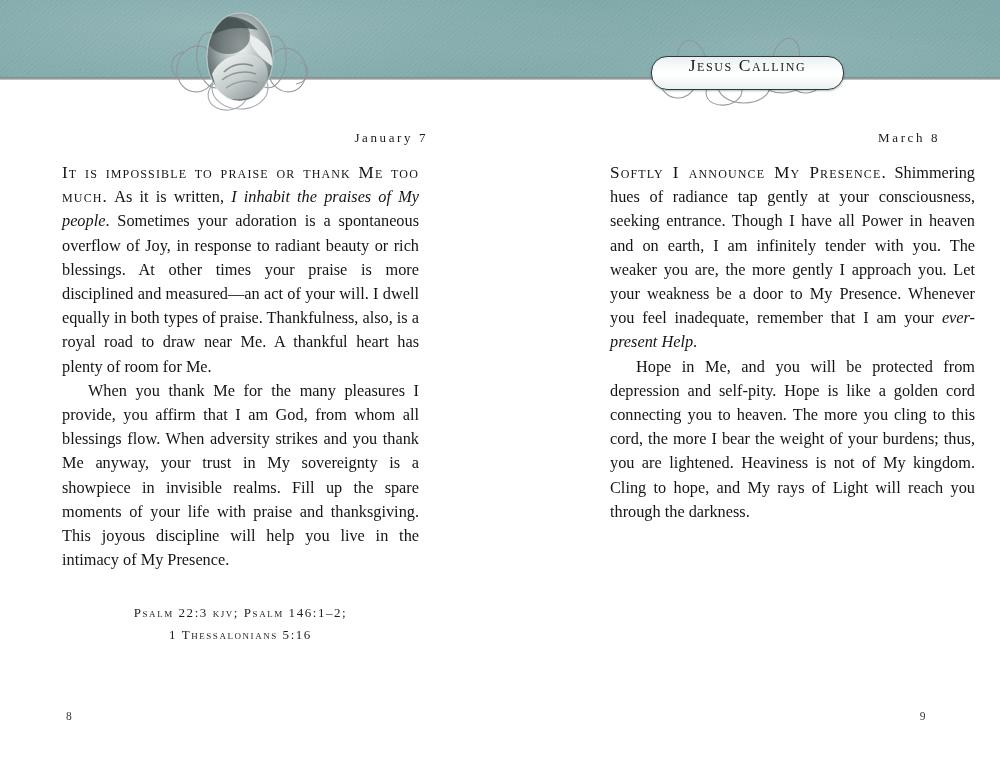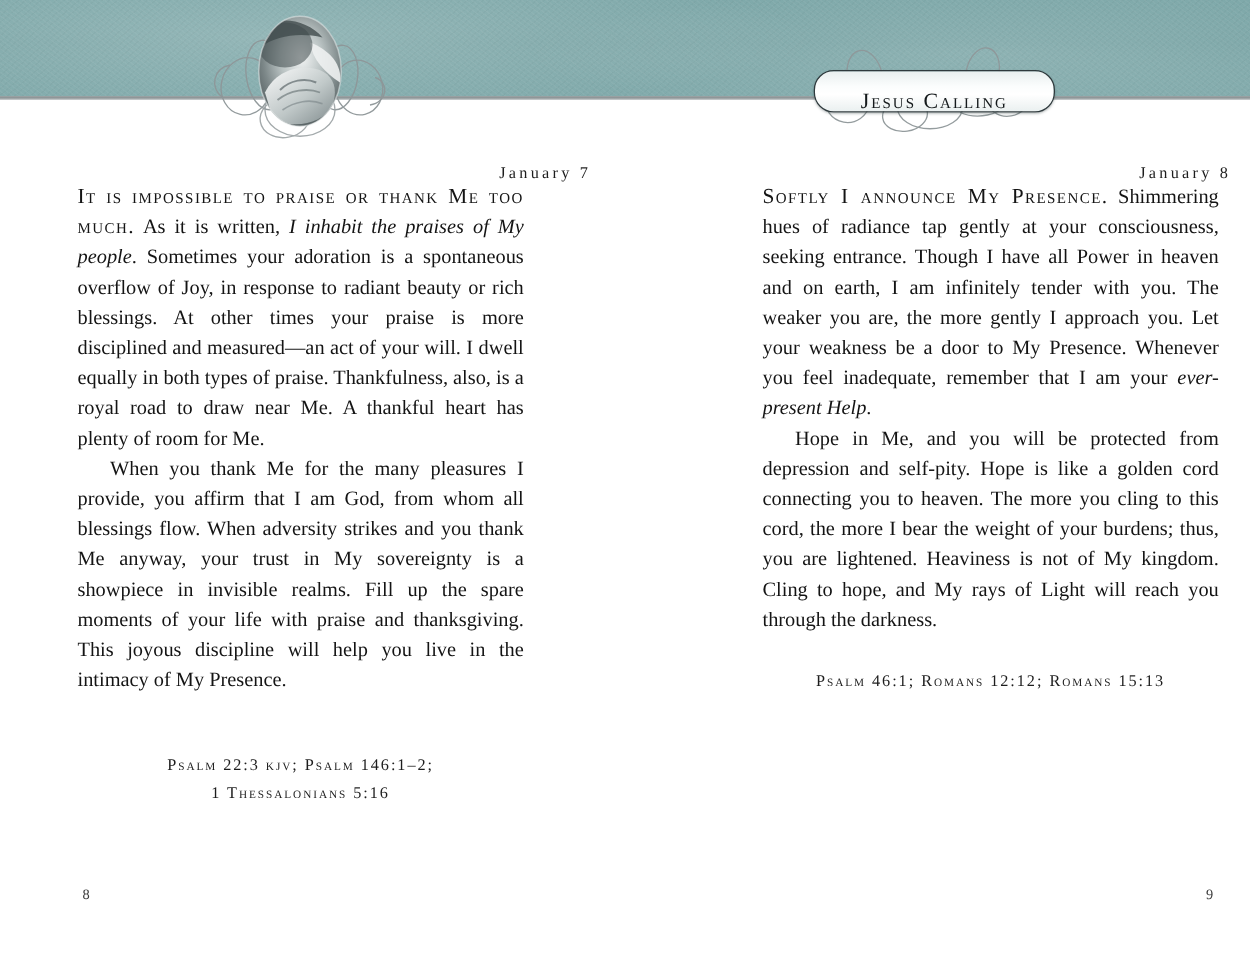--- a/index.html
+++ b/index.html
@@ -67,60 +67,59 @@
   .crest-plaque {
     position: absolute;
     left: 3px; top: 22px;
     width: 191px;
     height: 32px;
     border-radius: 16px;
     border: 1.4px solid #2f3a3d;
     background: linear-gradient(180deg, #e9efef 0%, #fbfdfd 38%, #ffffff 58%, #eaf0f0 100%);
     box-shadow: 0 1px 2px rgba(40,55,58,0.35);
     display: flex;
-    align-items: flex-end;
+    align-items: flex-start;
     justify-content: center;
     z-index: 3;
   }
   .crest-title {
     font-family: "Liberation Serif", "DejaVu Serif", serif;
     font-variant: small-caps;
     font-size: 17.5px;
     letter-spacing: 1.6px;
     color: #14191b;
     white-space: nowrap;
     line-height: 1;
   }
 
   
   .page {
     position: absolute;
     top: 0;
     width: 500px;
     height: 766px;
-    padding-left: 45px;
   }
   .page-left  { left: 0; }
   .page-right { left: 500px; }
 
   .date-head {
     position: absolute;
     top: 130px;
     font-family: "Liberation Serif", "DejaVu Serif", serif;
     font-size: 13px;
     letter-spacing: 2.6px;
     color: #1d1d1d;
     white-space: nowrap;
   }
   .page-left .date-head  { right: 72px; }
   .page-right .date-head { right: 60px; }
 
   .column {
     position: absolute;
-    top: 145px;
+    top: 161px;
   }
   .page-left .column  { left: 62px;  width: 357px; }
   .page-right .column { left: 62px;  width: 365px; margin-left: 48px; }
 
   .devotional {
     margin: 0;
     font-size: 16.3px;
     line-height: 24.2px;
     text-align: justify;
     text-justify: inter-word;
@@ -139,21 +138,21 @@
 
   .scripture {
     margin: 0;
     font-variant: small-caps;
     font-size: 13px;
     letter-spacing: 1.55px;
     line-height: 22px;
     text-align: center;
     color: #1d1d1d;
   }
-  .page-left .scripture  { margin-top: 45px; }
+  .page-left .scripture  { margin-top: 30px; }
   .page-right .scripture { margin-top: 26px; }
 
   .folio {
     position: absolute;
     bottom: 44px;
     font-size: 11.5px;
     color: #3a3a3a;
     letter-spacing: 0.5px;
   }
   .page-left .folio  { left: 66px; }
@@ -248,29 +247,26 @@
     <p class="scripture">
       <span>Psalm 22:3 kjv; Psalm 146:1–2;</span><br>
       <span>1 Thessalonians 5:16</span>
     </p>
   </div>
 
   <div class="folio">8</div>
 </div>
 
 <div class="page page-right">
-  <div class="date-head">January 8</div>
+  <div class="date-head">March 8</div>
 
   <div class="column">
     <p class="devotional">
       <span class="opener">Softly I announce My Presence.</span><span> Shimmering hues of radiance tap gently at your consciousness, seeking entrance. Though I have all Power in heaven and on earth, I am infinitely tender with you. The weaker you are, the more gently I approach you. Let your weakness be a door to My Presence. Whenever you feel inadequate, remember that I am your </span><span class="emph">ever-present Help</span><span>.</span>
     </p>
     <p class="devotional">
       <span>Hope in Me, and you will be protected from depression and self-pity. Hope is like a golden cord connecting you to heaven. The more you cling to this cord, the more I bear the weight of your burdens; thus, you are lightened. Heaviness is not of My kingdom. Cling to hope, and My rays of Light will reach you through the darkness.</span>
     </p>
 
-    <p class="scripture">
-      <span>Psalm 46:1; Romans 12:12; Romans 15:13</span>
-    </p>
   </div>
 
   <div class="folio">9</div>
 </div>
 
 </body></html>

